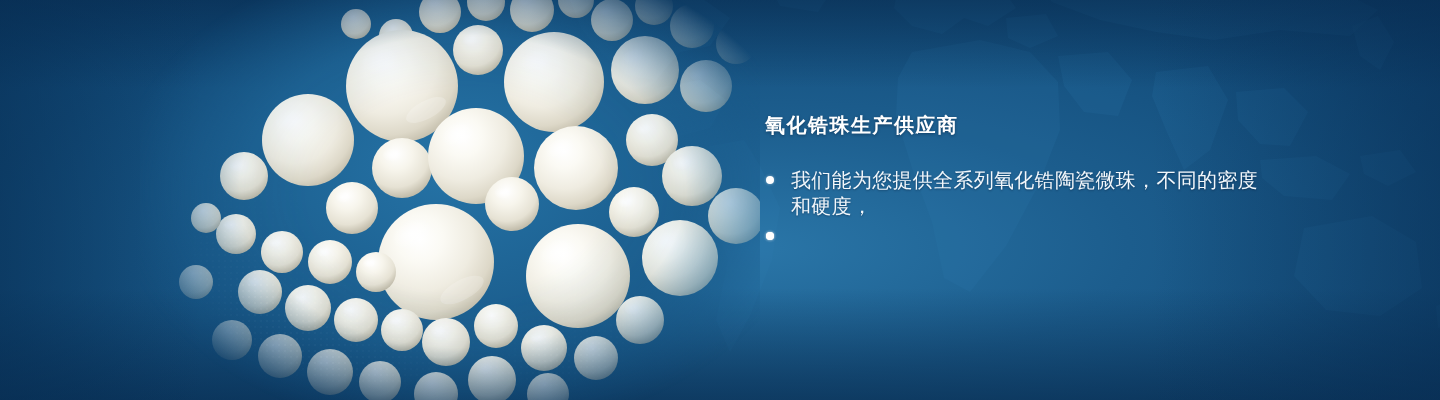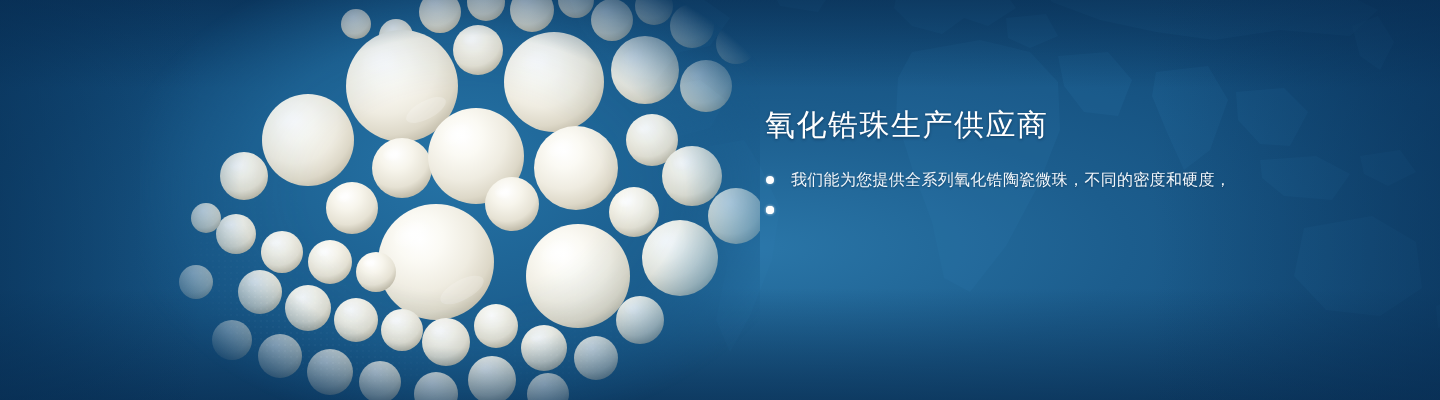--- a/index.html
+++ b/index.html
@@ -61,33 +61,33 @@
             mask-image:radial-gradient(ellipse 58% 60% at 52% 48%, #000 40%, rgba(0,0,0,.92) 62%, rgba(0,0,0,.45) 80%, transparent 97%);
   }
   .beads-photo svg{width:100%;height:100%;display:block;}
 
   
   .copy{
     position:absolute;left:765px;top:105px;width:500px;
     color:#ffffff;
   }
   .headline{
-    font-size:30px;
+    font-size:20px;
     line-height:40px;
     letter-spacing:1.5px;
-    font-weight:400;
+    font-weight:700;
     color:#ffffff;
     text-shadow:0 1px 3px rgba(0,20,45,.45);
     margin:0 0 22px 0;
   }
   .bullets{list-style:none;margin:0;padding:0;}
   .bullet{
     position:relative;
     padding-left:26px;
-    font-size:16px;
+    font-size:20px;
     line-height:26px;
     color:#f2f7fb;
     margin-bottom:4px;
     text-shadow:0 1px 2px rgba(0,20,45,.4);
     letter-spacing:.3px;
   }
   .bullet .dot{
     position:absolute;left:1px;top:9px;
     width:8px;height:8px;border-radius:50%;
     background:#ffffff;

